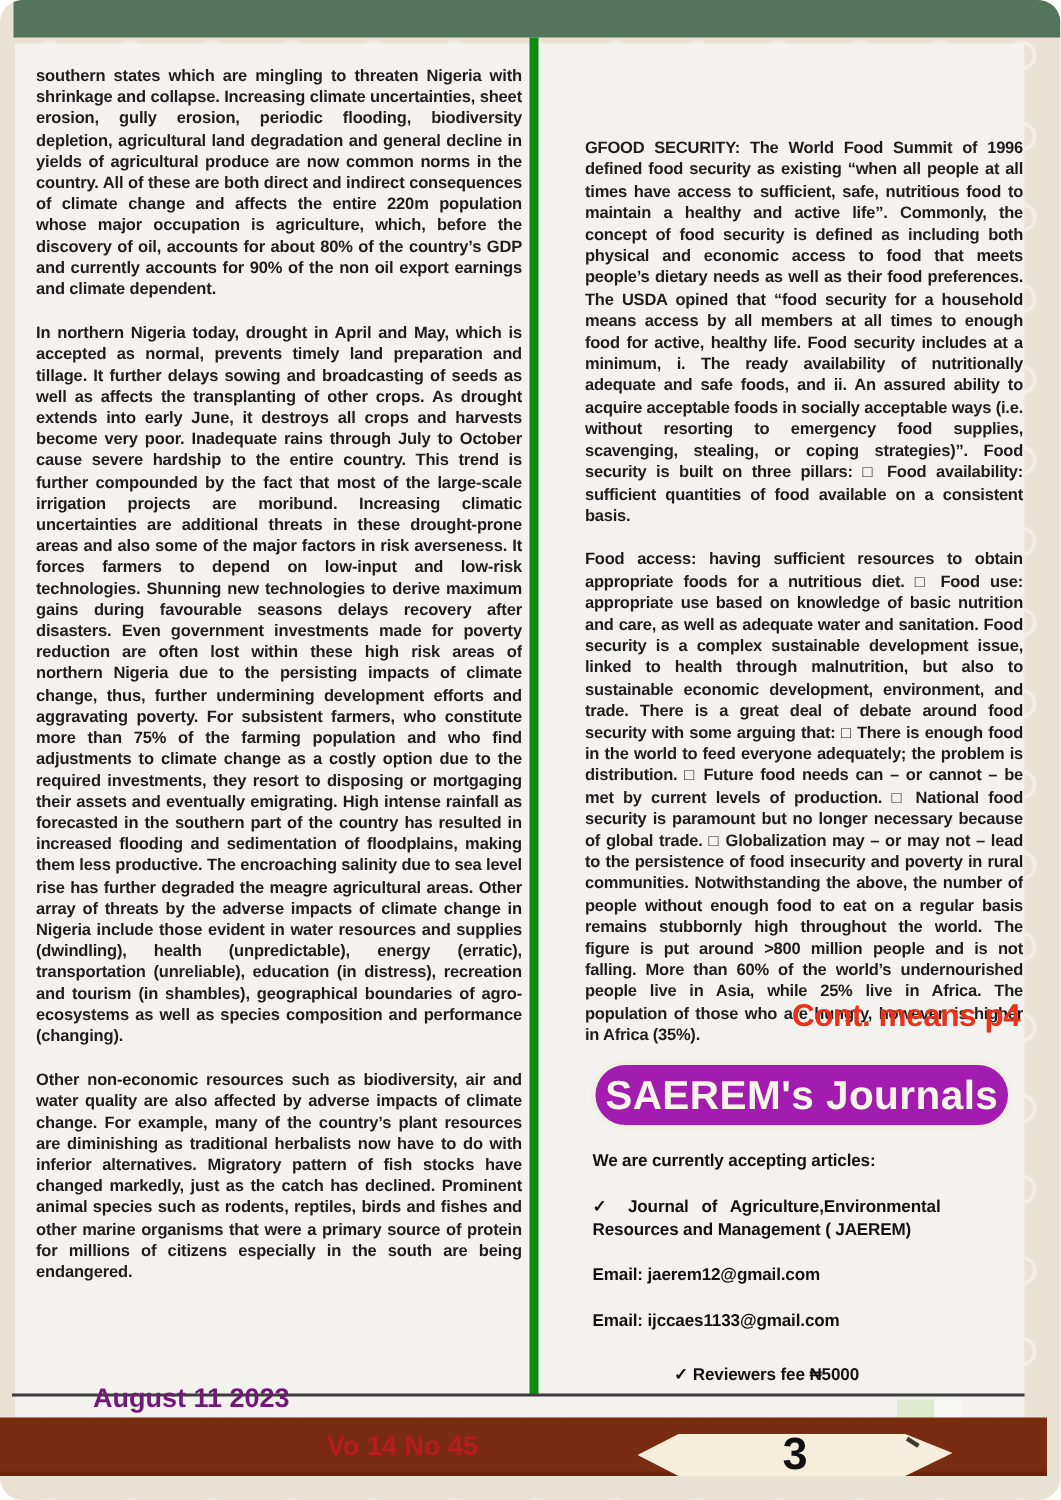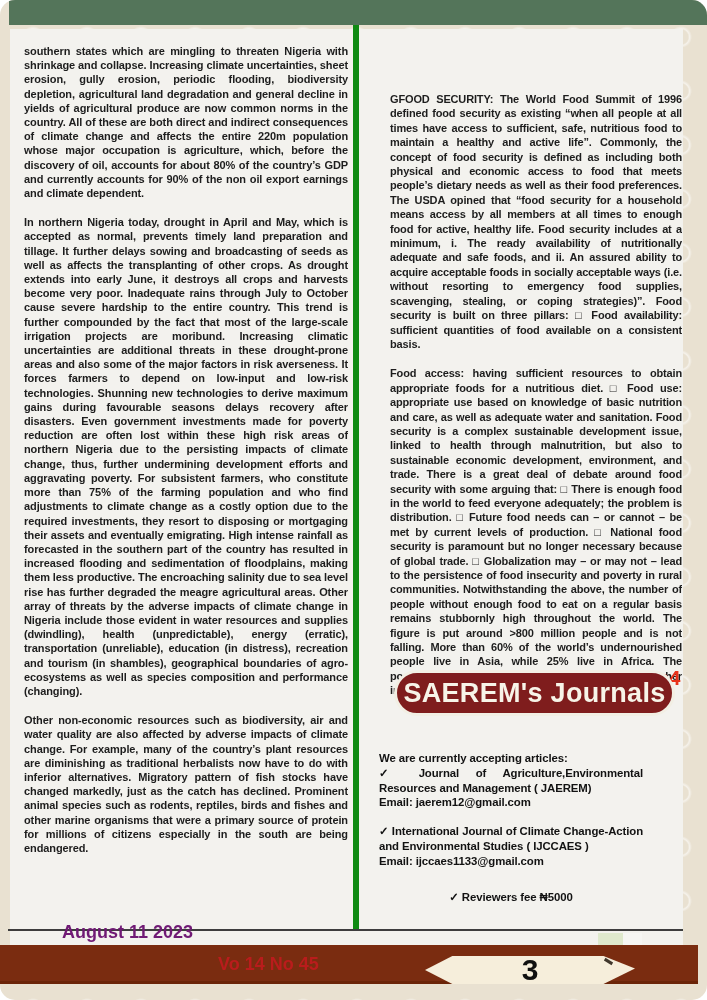--- a/index.html
+++ b/index.html
@@ -25,29 +25,29 @@
   .rightcol{left:390px;top:44px;width:292px;height:646px;overflow:hidden;margin-top:48px;}
   .col p{
     margin:0 0 15px 0;text-align:justify;
     font-size:11px;line-height:14.2px;letter-spacing:-0.1px;
     color:#1d1d1d;font-weight:700;
   }
   .rightcol p{line-height:14.4px;letter-spacing:-0.15px;}
   .lead{font-weight:700;}
   .cont-note{left:528px;top:666px;color:#e8321b;font-size:21px;font-weight:700;letter-spacing:-0.3px;}
   .banner{
-    left:394px;top:670px;width:281px;height:46px;box-sizing:border-box;
-    background:#7f1d1d;border:3px solid #f2efe4;border-radius:26px;
+    left:394px;top:707px;width:281px;height:46px;box-sizing:border-box;
+    background:#a21caf;border:3px solid #f2efe4;border-radius:26px;
     text-align:center;
   }
   .banner span{color:#f7f4e8;font-size:27px;font-weight:700;line-height:40px;letter-spacing:0.3px;}
   .articles{left:379px;top:751px;width:264px;}
   .articles .aline{
     font-size:11.4px;line-height:14.8px;font-weight:700;color:#121212;
-    letter-spacing:-0.1px;margin:0;
+    letter-spacing:-0.1px;margin:16px;
   }
   .articles .just{text-align:justify;}
   .gap14{margin-top:14px !important;}
   .gap20{margin-top:21px !important;text-align:center;}
   .rule{left:8px;top:929px;width:675px;height:2px;background:#3d3d3d;}
   .footer-bar{left:0;top:945px;width:698px;height:39px;background:#7a2c10;border-bottom:3px solid #6b2408;box-sizing:border-box;}
   .footer-date{left:62px;top:922px;font-size:18px;font-weight:700;color:#701a75;}
   .footer-vol{left:218px;top:954px;font-size:18px;font-weight:700;color:#b91c1c;}
   .chip-green{left:598px;top:933px;width:25px;height:13px;background:#dfe9cd;}
   .chip-white{left:623px;top:933px;width:19px;height:13px;background:#f6f6f3;}
@@ -82,21 +82,20 @@
   <div class="abs cont-note">Cont. means p4</div>
 
   <div class="abs banner">
     <span>SAEREM's Journals</span>
   </div>
 
   <div class="abs articles">
     <div class="aline">We are currently accepting articles:</div>
     <div class="aline just">✓ Journal of Agriculture,Environmental Resources and Management ( JAEREM)</div>
     <div class="aline">Email: jaerem12@gmail.com</div>
-    <div class="aline just gap14">✓ International Journal of Climate Change-Action and Environmental Studies ( IJCCAES )</div>
     <div class="aline">Email: ijccaes1133@gmail.com</div>
     <div class="aline gap20">✓ Reviewers fee ₦5000</div>
   </div>
 
   <div class="abs rule"></div>
 
   <div class="abs chip-green"></div>
   <div class="abs chip-white"></div>
 
   <div class="abs footer-bar"></div>

